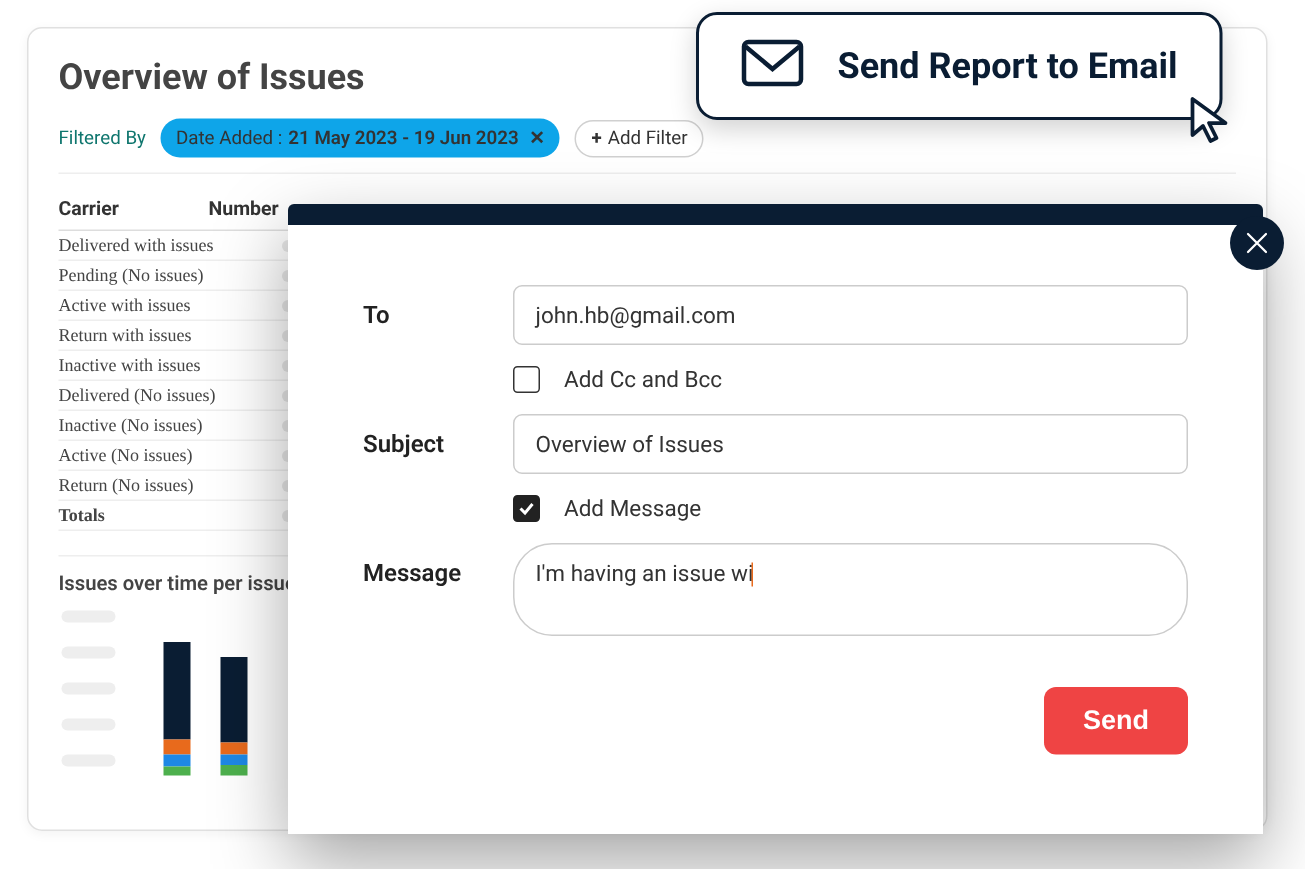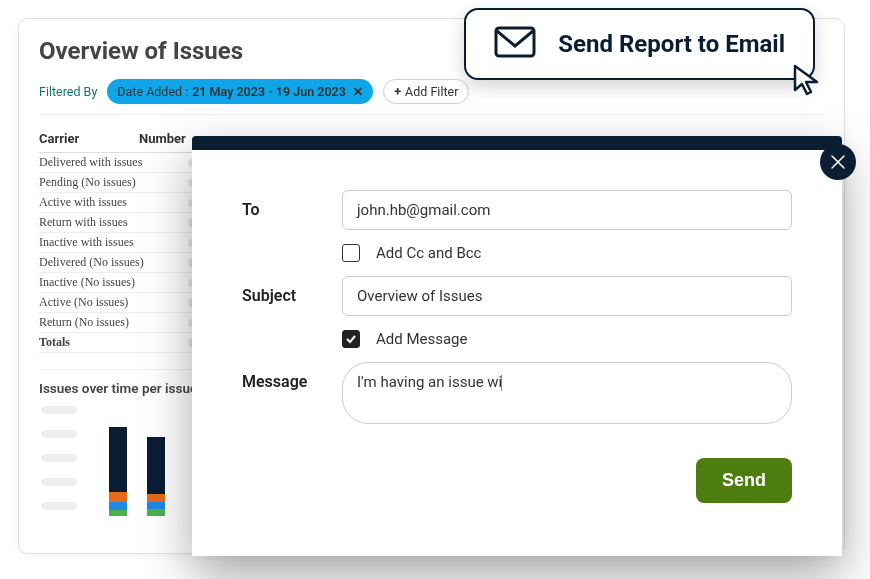--- a/index.html
+++ b/index.html
@@ -98,21 +98,21 @@
       border: 1.5px solid #333; border-radius: 3px;
       display: flex; align-items: center; justify-content: center;
       cursor: pointer;
     }
     .chk.checked { background: #222; border-color: #222; }
     .chk.checked svg { display: block; }
     .chk svg { display: none; }
 
     .send-btn {
       float: right;
-      background: #4d7c0f;
+      background: #ef4444;
       color: #fff;
       font-size: 18px; font-weight: 700;
       border: none; border-radius: 8px;
       padding: 12px 26px;
       cursor: pointer;
       margin-top: 20px;
     }
   </style>
 </head>
 <body>

